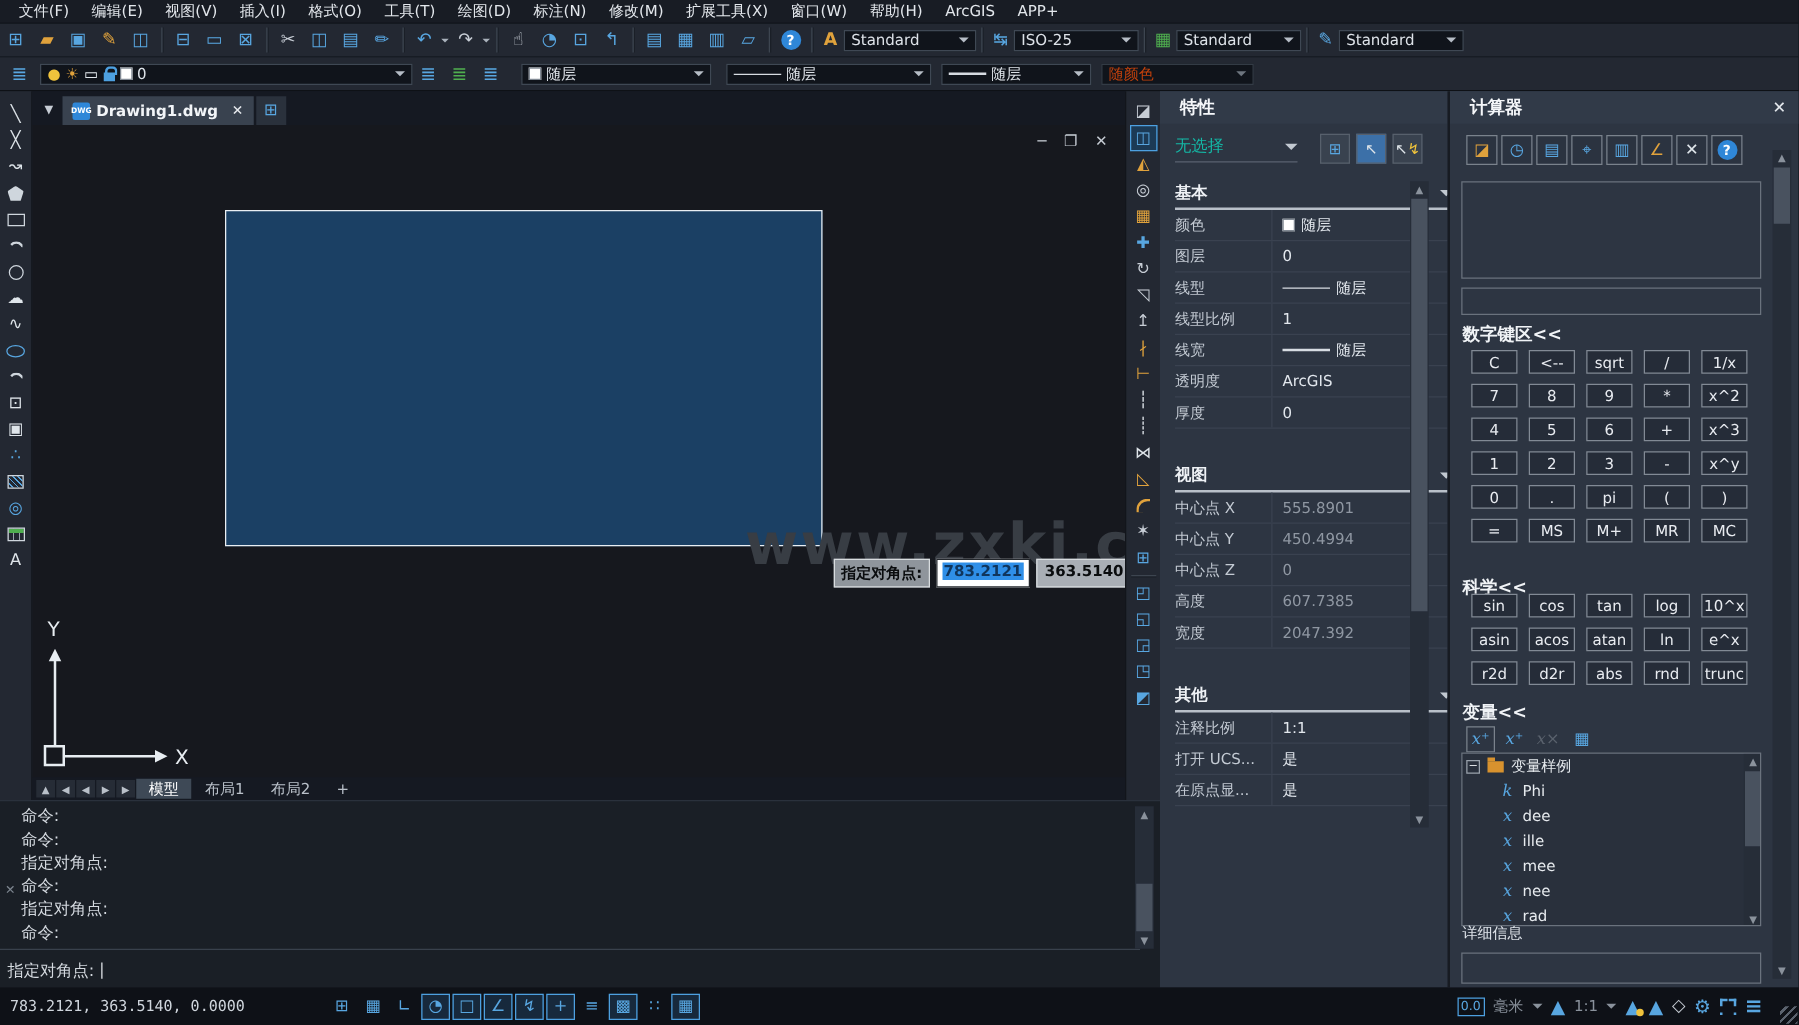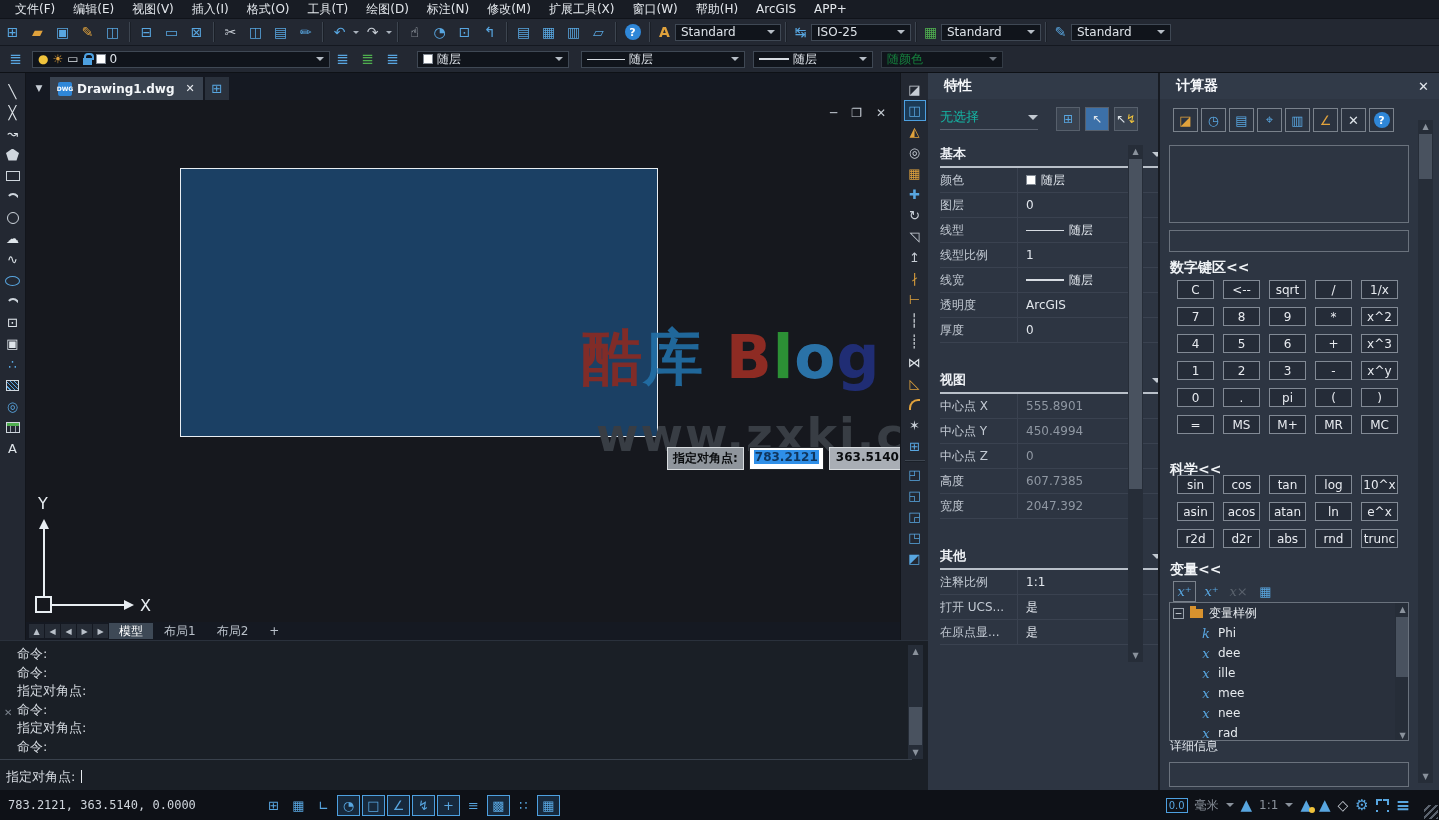--- a/index.html
+++ b/index.html
@@ -22,21 +22,21 @@
   .tbtn.small { width:19px; }
   .sep { width:1px; height:20px; background:#3d4550; margin:0 4px; box-shadow:1px 0 0 #1a1f27; }
   .c-b { color:#58a6e0; } .c-o { color:#e0a23c; } .c-g { color:#c7cdd5; }
   .c-w { color:#dfe5ea; } .c-y { color:#f0c33c; } .c-gr { color:#4fae4f; }
   .help-circle { width:16px; height:16px; border-radius:50%; background:#2f87d8; color:#fff;
     font-size:11px; font-weight:bold; display:inline-flex; align-items:center; justify-content:center; }
   .dd-caret { width:0; height:0; border:3px solid transparent; border-top-color:#aab2bc; margin:3px 1px 0 1px; }
   .combo { display:inline-flex; align-items:center; gap:4px; background:#10141b; border:1px solid #3f4854;
     height:17px; padding:0 5px; color:#dde2e8; font-size:12px; white-space:nowrap; }
   .combo .caret { width:0; height:0; border:4px solid transparent; border-top-color:#b6bdc6; margin-left:auto; margin-top:4px; }
-  .combo.disabled { color:#15803d; border-color:#333b45; }
+  .combo.disabled { color:#c2410c; border-color:#333b45; }
   .line-sample { display:inline-block; width:38px; border-top:1px solid #d7dce2; }
   .line-sample.thick { border-top-width:2px; }
   .swatch { display:inline-block; width:10px; height:10px; background:#fff; border:1px solid #828a94; }
   .lockic { position:relative; width:9px; height:7px; background:#4da0e0; display:inline-block; margin-top:4px; }
   .lockic::before { content:""; position:absolute; left:1px; top:-5px; width:6px; height:5px;
     border:2px solid #4da0e0; border-bottom:none; border-radius:4px 4px 0 0; }
   
   .lefttb { position:absolute; top:73px; left:0; width:26px; height:567px; background:#232832;
     display:flex; flex-direction:column; align-items:center; padding-top:8px; border-right:1px solid #12151b; }
   .ltool { width:22px; height:21px; display:flex; align-items:center; justify-content:center; font-size:13px; }
@@ -323,24 +323,20 @@
     <div class="newtab">⊞</div>
   </div>
 
   <div class="canvas">
     <div class="winctl">
       <span>─</span>
       <span>❐</span>
       <span>✕</span>
     </div>
     <div class="selrect"></div>
-    <div class="wm1">
-      <span style="color:#8c2a22">酷</span><span style="color:#2270a8">库</span>
-      <span style="color:#9c2e24">B</span><span style="color:#2f9e38">l</span><span style="color:#2d7cb6">o</span><span style="color:#22307e">g</span>
-    </div>
     <div class="wm2">www.zxki.cn</div>
     <div class="tooltip">
       <span class="tipbox">指定对角点:</span>
       <span class="tipinput"><span>783.2121</span></span>
       <span class="tipval">363.5140</span>
     </div>
     <div class="ucs">
       <span class="ylab">Y</span>
       <span class="vhead"></span>
       <span class="vline"></span>

